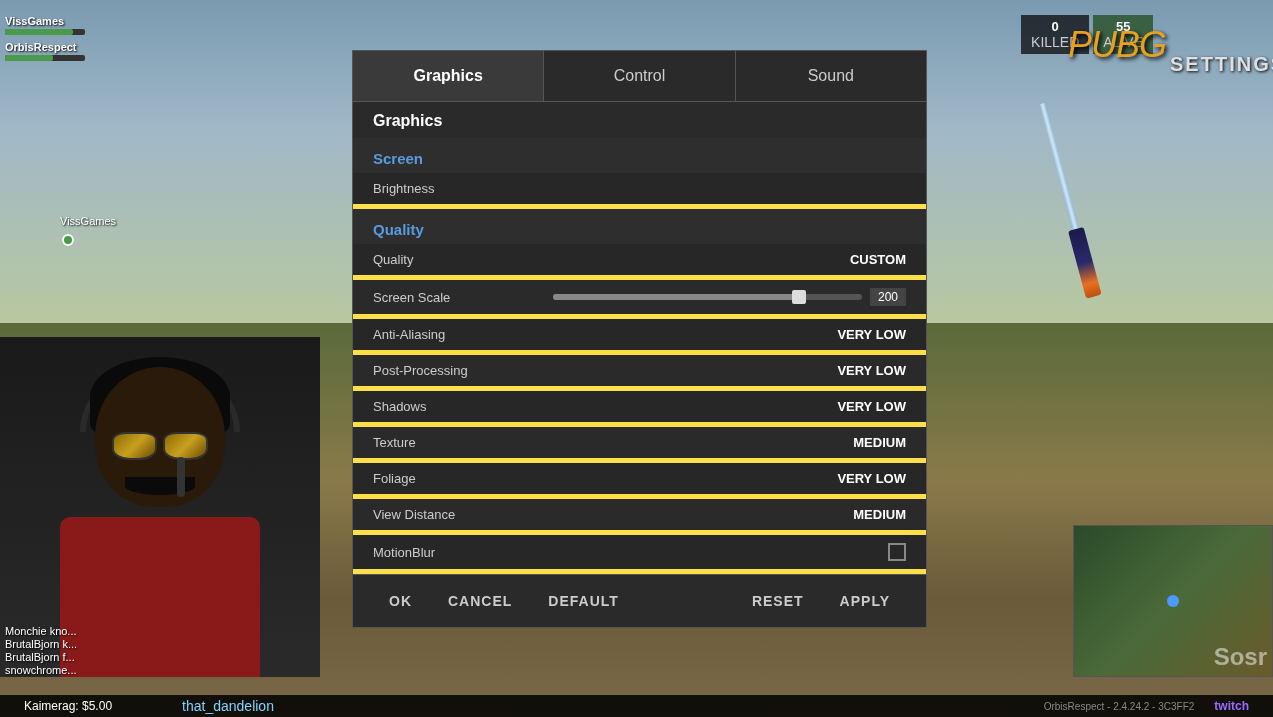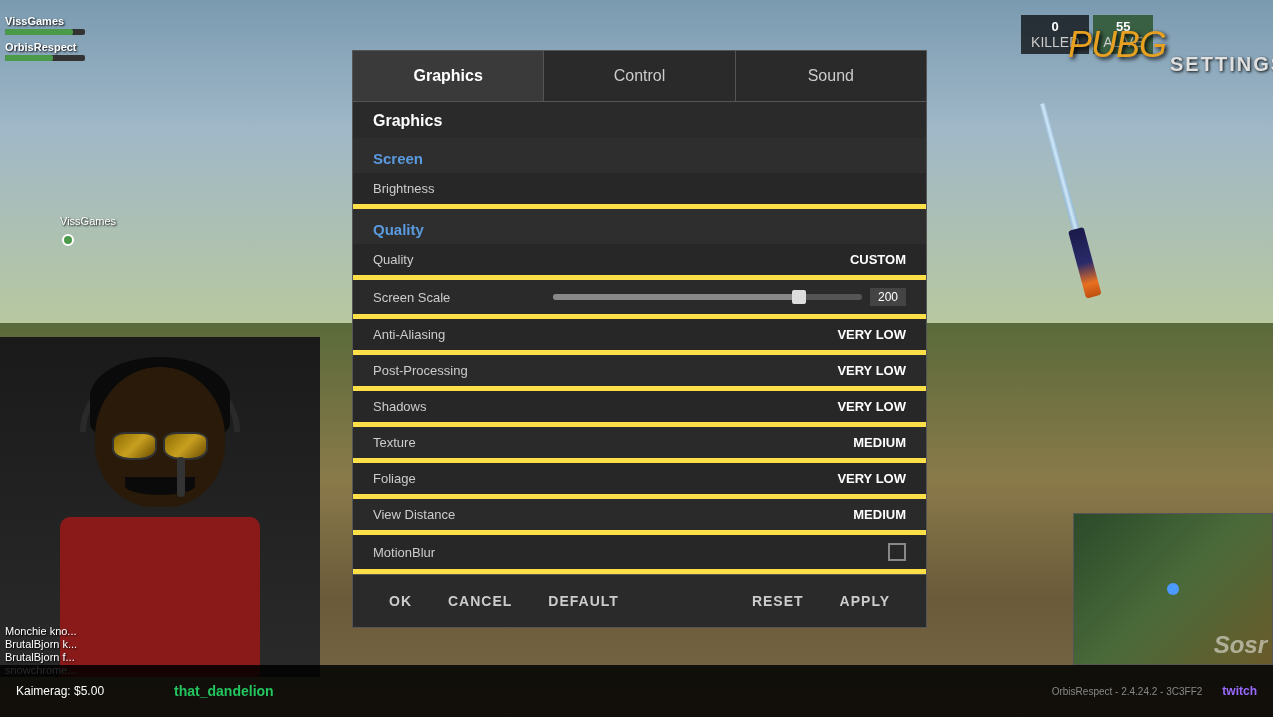--- a/index.html
+++ b/index.html
@@ -250,31 +250,31 @@
     .chat-line {
       margin-bottom: 1px;
     }
 
     
     .bottom-bar {
       position: absolute;
       bottom: 0;
       left: 0;
       right: 0;
-      height: 52px;
+      height: 22px;
       background: rgba(0,0,0,0.85);
       z-index: 20;
       display: flex;
       align-items: center;
-      padding: 0 16px;
+      padding: 0 24px;
     }
     .bottom-username {
-      color: #22c55e;
+      color: #7dd3fc;
       font-size: 14px;
-      font-weight: bold;
+      font-weight: normal;
     }
     .bottom-game-info {
       color: #888;
       font-size: 10px;
       margin-left: 20px;
     }
     .bottom-donation {
       color: #fff;
       font-size: 12px;
       margin-right: 10px;
@@ -295,29 +295,28 @@
     }
     .progress-fill {
       height: 100%;
       width: 45%;
       background: #e8a020;
     }
 
     
     .mini-map {
       position: absolute;
-      bottom: 52px;
+      bottom: 40px;
       right: 0;
       width: 200px;
       height: 152px;
       z-index: 10;
       background: linear-gradient(135deg, #2a4a2a 0%, #4a6a3a 50%, #6a5a2a 100%);
       border: 1px solid #555;
       overflow: hidden;
-      font-style: italic;
     }
     .mini-map-label {
       position: absolute;
       bottom: 5px;
       right: 5px;
       color: rgba(255,255,255,0.5);
       font-size: 24px;
       font-weight: bold;
     }
     .mini-map-player {

